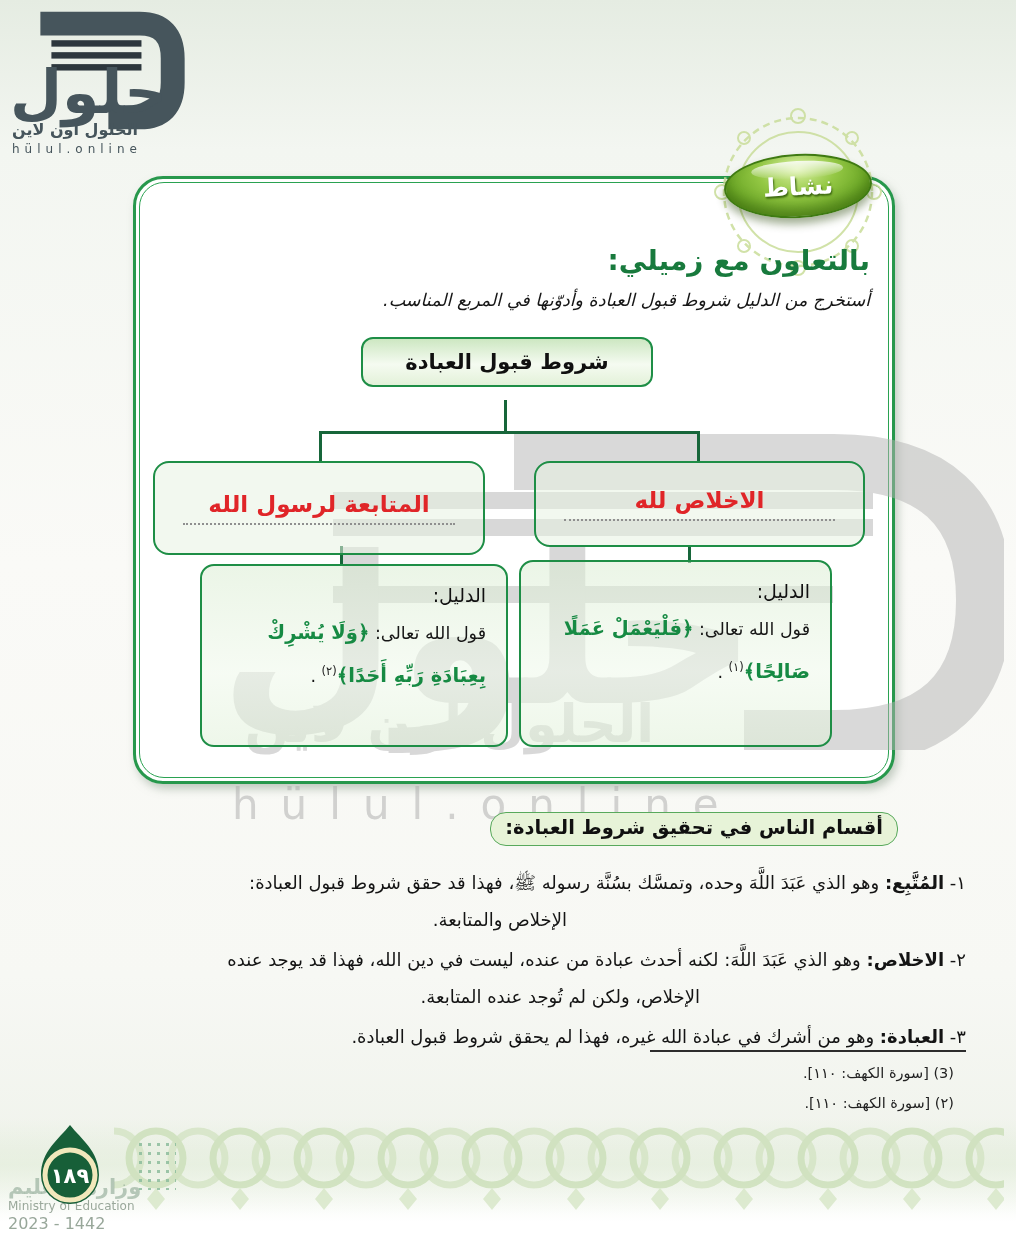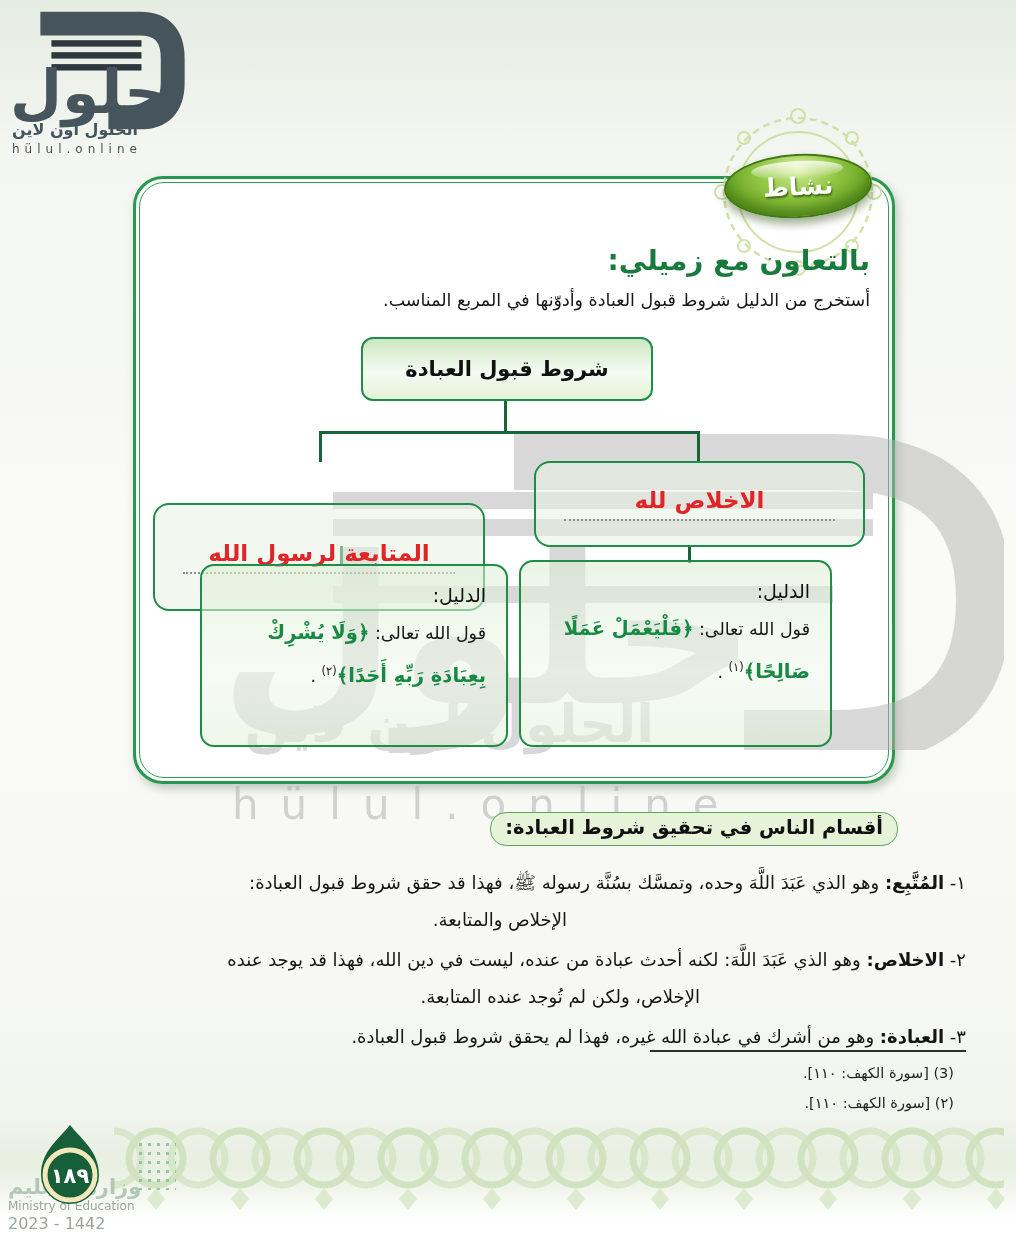--- a/index.html
+++ b/index.html
@@ -24,31 +24,31 @@
          border-radius:50%;transform:rotate(-3deg);
          background:radial-gradient(ellipse at 50% 22%,#d9f0a2 0%,#94c844 38%,#5e9c1c 80%,#4d8414 100%);
          border:2px solid #3f7a12;
          box-shadow:0 6px 9px rgba(50,80,20,.45), inset 0 -8px 12px rgba(35,70,5,.35);
          display:flex;align-items:center;justify-content:center;}
   .badge::before{content:"";position:absolute;left:18%;top:8%;width:64%;height:30%;border-radius:50%;
          background:linear-gradient(180deg,rgba(255,255,255,.85),rgba(255,255,255,0));}
   .badge-label{position:relative;color:#fff;font-weight:bold;font-size:25px;text-shadow:1px 2px 2px #3a660e;}
 
   .intro{position:absolute;right:146px;top:244px;z-index:2;color:#187a3d;font-weight:bold;font-size:28px;}
-  .instruction{position:absolute;right:146px;top:290px;z-index:2;color:#161616;font-size:17.5px;}
+  .instruction{position:absolute;right:146px;top:290px;z-index:2;color:#161616;font-size:17.5px;font-style:italic;}
 
   
   .conn{position:absolute;background:#17663a;z-index:2;}
   .node{position:absolute;z-index:2;border:2.5px solid #1e8e46;box-sizing:border-box;}
-  .root-box{left:373px;top:337px;width:292px;height:64px;border-radius:12px;
+  .root-box{left:373px;top:337px;width:292px;height:50px;border-radius:12px;
             background:linear-gradient(180deg,#cde7c2 0%,#f5fbf1 55%,#e3f1d9 100%);
             display:flex;align-items:center;justify-content:center;font-weight:bold;font-size:21px;color:#101010;}
   .ans{border-radius:16px;background:rgba(231,243,226,.55);display:flex;flex-direction:column;
        align-items:center;justify-content:center;padding:6px 10px;}
-  .ans-left{left:165px;top:461px;width:332px;height:108px;margin-top:42px;}
+  .ans-left{left:165px;top:461px;width:332px;height:94px;}
   .ans-right{left:546px;top:461px;width:331px;height:86px;}
   .ans-text{color:#e02528;font-weight:bold;font-size:23px;line-height:1.2;text-align:center;}
   .ans-dots{width:88%;border-bottom:2px dotted #8f8f8f;margin-top:3px;height:2px;}
   .ev{border-radius:14px;background:linear-gradient(180deg,rgba(219,237,211,.55),rgba(240,249,236,.6) 60%,rgba(224,240,216,.55));
       padding:18px 20px 10px;text-align:right;}
   .ev-left{left:212px;top:564px;width:308px;height:183px;}
   .ev-right{left:531px;top:560px;width:313px;height:187px;}
   .ev-title{font-weight:normal;font-size:19px;color:#101010;margin-bottom:8px;}
   .ev-line{font-size:17.5px;color:#161616;line-height:38px;}
   .quran{color:#168a43;font-weight:bold;font-size:19.5px;}

